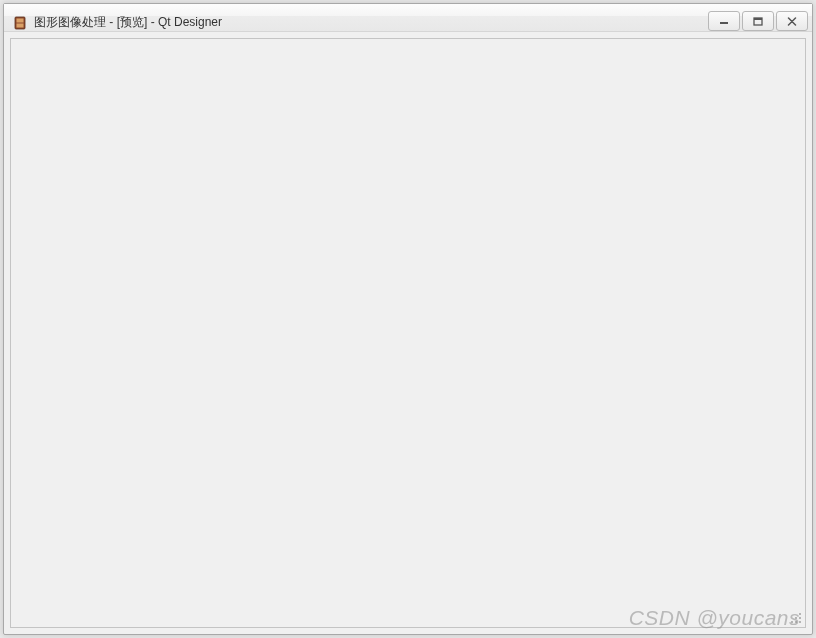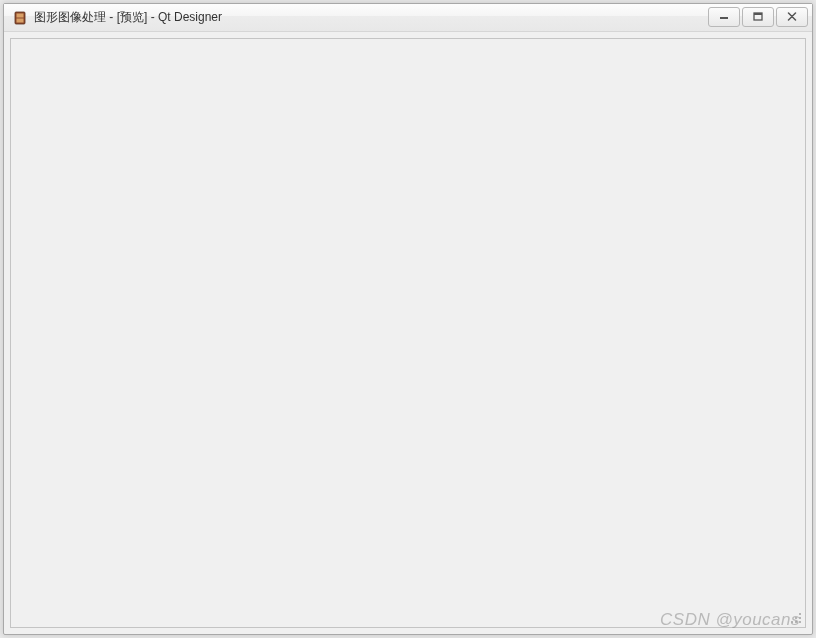--- a/index.html
+++ b/index.html
@@ -26,21 +26,21 @@
       border-radius: 2px;
       box-shadow: 0 0 6px rgba(0,0,0,0.15);
       display: flex;
       flex-direction: column;
     }
     .titlebar {
       height: 28px;
       background: linear-gradient(to bottom, #fdfdfd 0%, #f5f5f5 45%, #ececec 46%, #e8e8e8 100%);
       border-bottom: 1px solid #d6d6d6;
       display: flex;
-      align-items: center;
+      align-items: flex-end;
       padding: 0 4px 0 8px;
       position: relative;
     }
     .app-icon {
       width: 16px;
       height: 16px;
       margin-right: 6px;
       display: flex;
       align-items: center;
       justify-content: center;
@@ -96,21 +96,21 @@
       cursor: nwse-resize;
     }
     .resize-grip svg {
       width: 14px;
       height: 14px;
     }
     .watermark {
       position: absolute;
       right: 16px;
       bottom: 8px;
-      font-size: 17px;
+      font-size: 21px;
       color: rgba(140,140,140,0.55);
       font-family: Arial, sans-serif;
       font-style: italic;
       letter-spacing: 0.5px;
       pointer-events: none;
     }
   </style>
 </head>
 <body>
 

